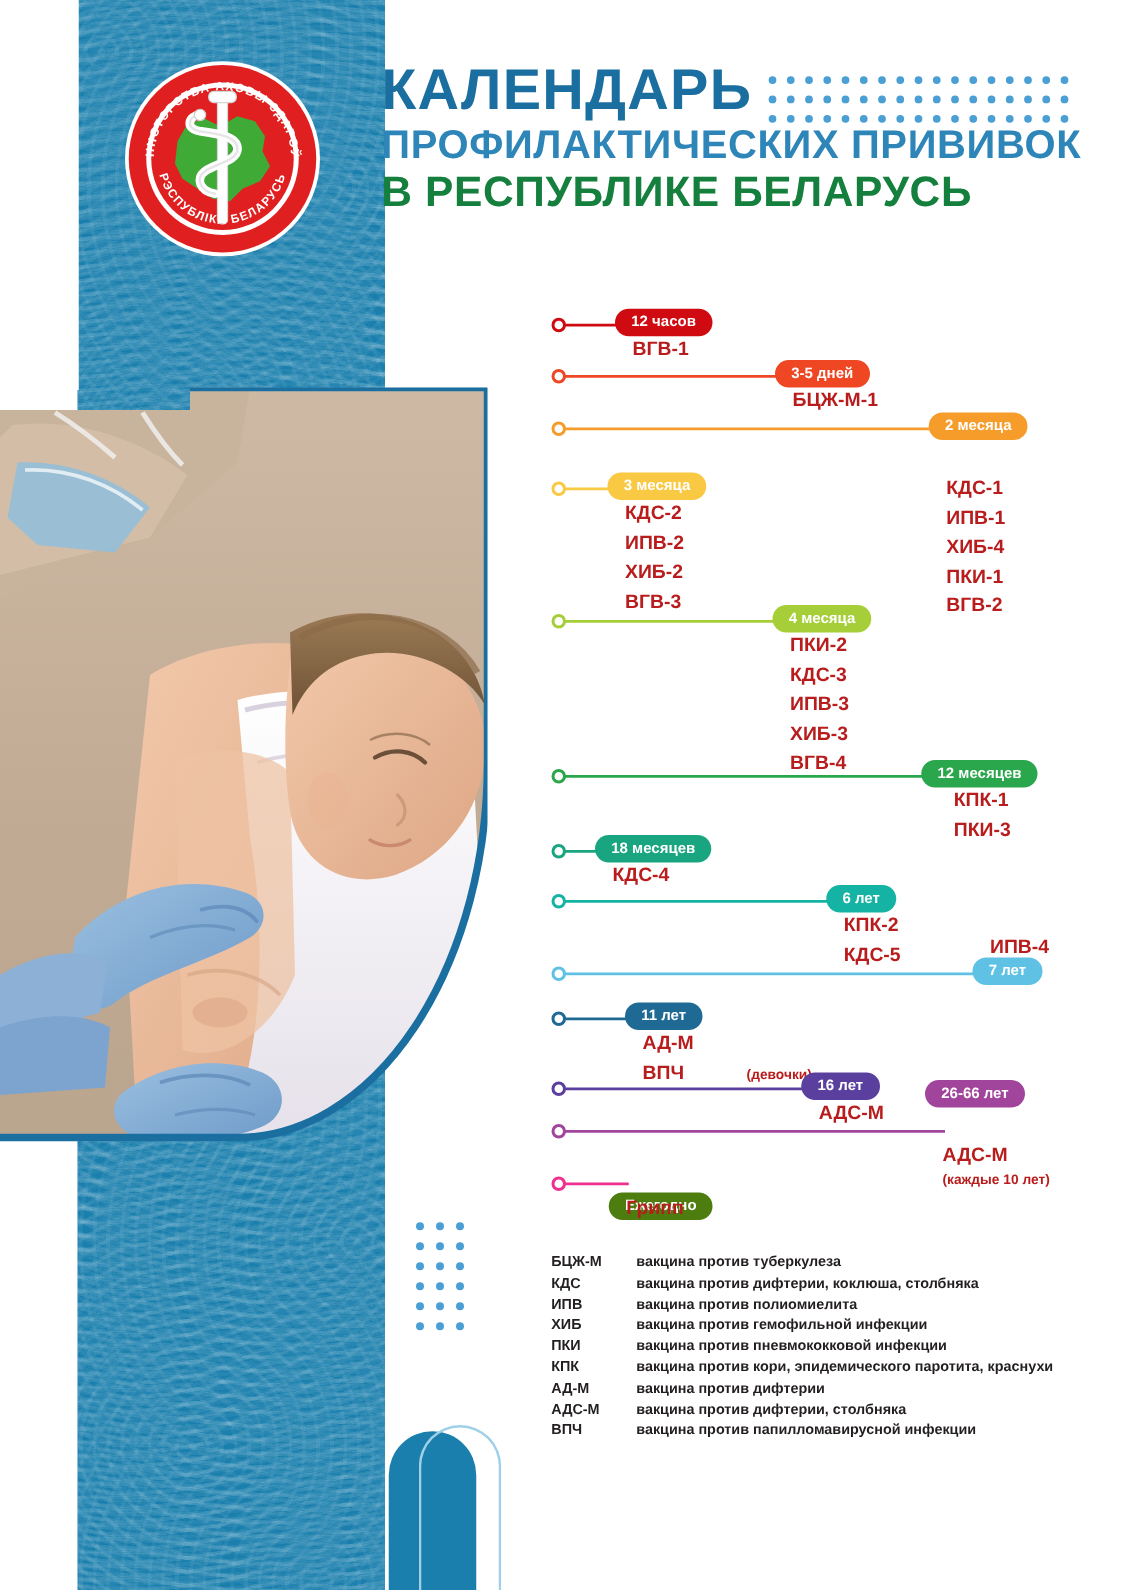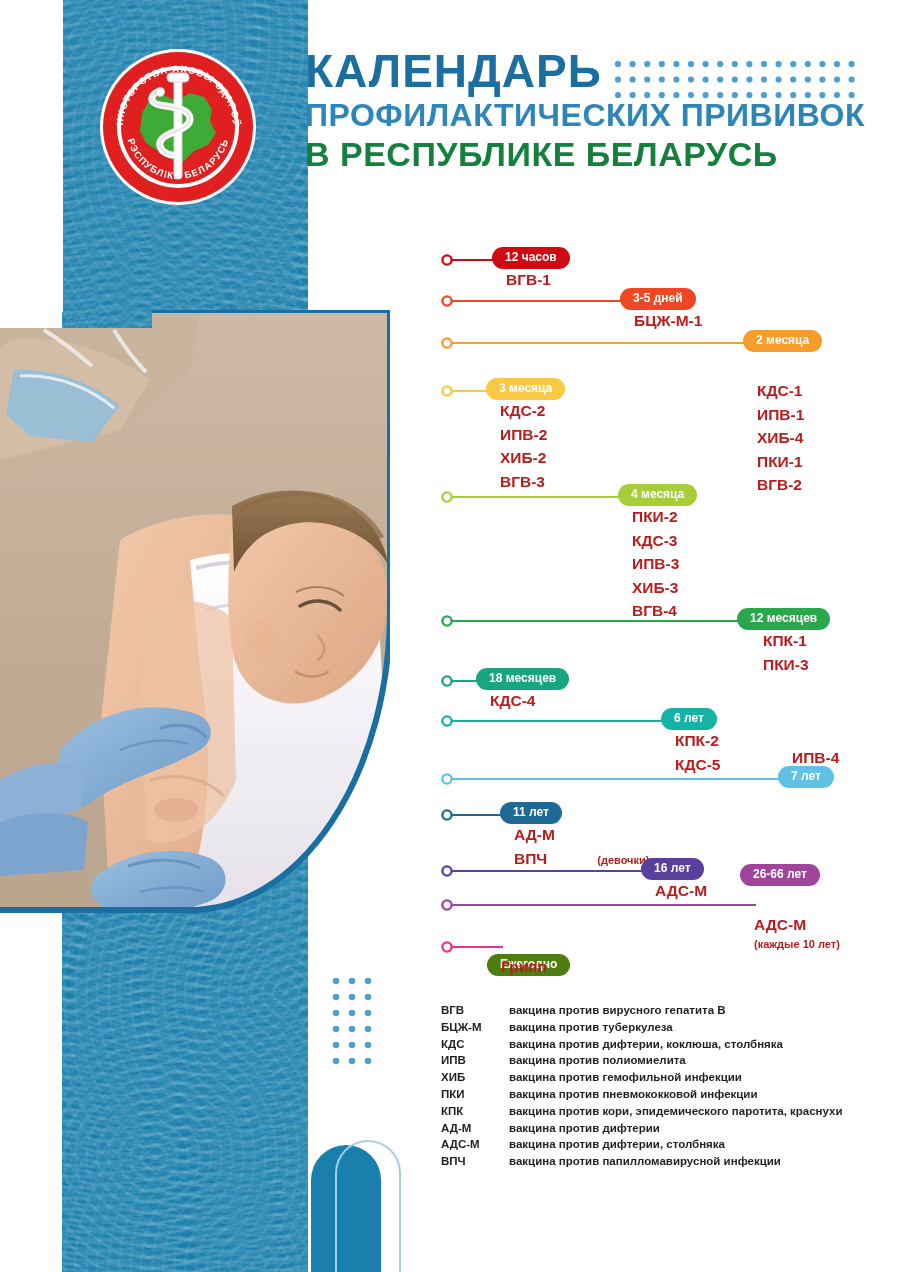--- a/index.html
+++ b/index.html
@@ -417,24 +417,20 @@
     <circle cx="22" cy="86" r="3.2" fill="#4a9fd4"></circle>
     <circle cx="38" cy="86" r="3.2" fill="#4a9fd4"></circle>
   </svg>
 <div id="pillar"></div>
 <div id="pillar-outline"></div>
 
 <div id="legend">
   <table>
     <tbody id="legend-body">
         <tr>
-          <td class="abbr">ВГВ</td>
-          <td class="desc">вакцина против вирусного гепатита В</td>
-        </tr>
-        <tr>
           <td class="abbr">БЦЖ-М</td>
           <td class="desc">вакцина против туберкулеза</td>
         </tr>
         <tr>
           <td class="abbr">КДС</td>
           <td class="desc">вакцина против дифтерии, коклюша, столбняка</td>
         </tr>
         <tr>
           <td class="abbr">ИПВ</td>
           <td class="desc">вакцина против полиомиелита</td>

